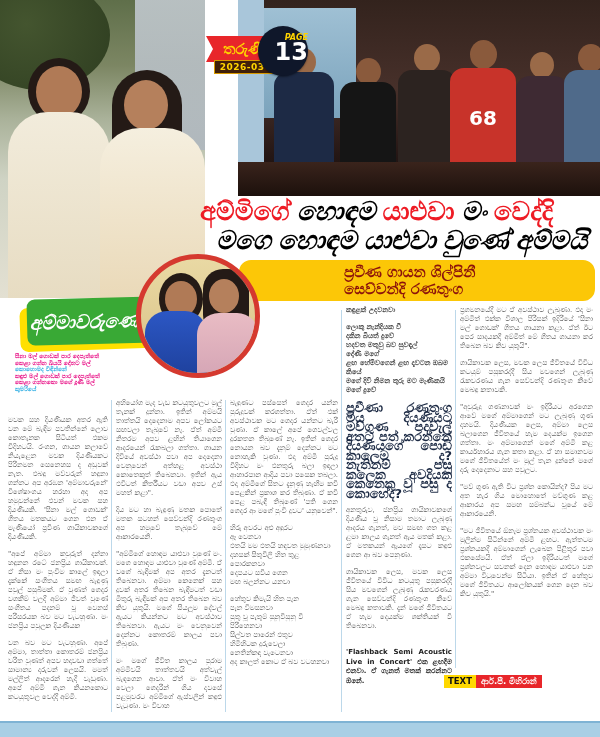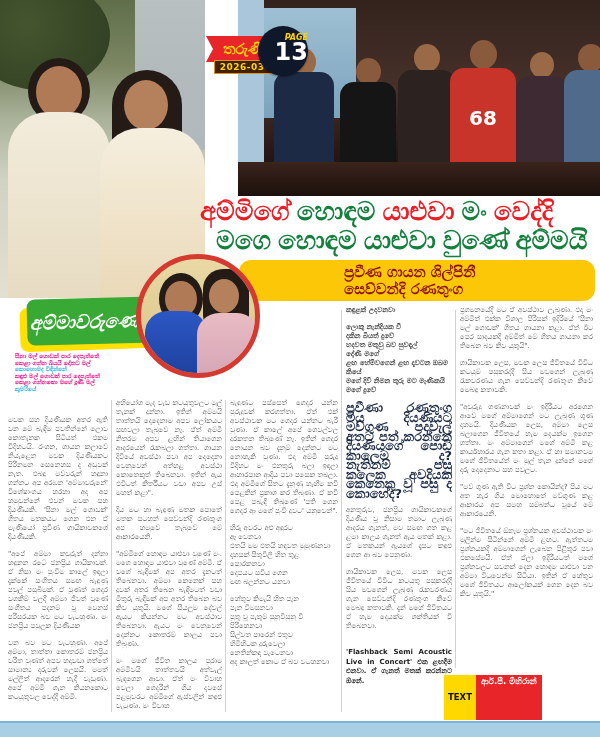--- a/index.html
+++ b/index.html
@@ -49,21 +49,21 @@
   .date-box { left:214px; top:60px; width:74px; height:14px; background:#40200a; border:1px solid #d89a00;
     display:flex; align-items:center; justify-content:center;
     color:#ffd400; font-size:9px; font-weight:bold; letter-spacing:.5px; }
 
   
   .headline { left:200px; top:197px; width:400px; line-height:29px; font-weight:bold;
     font-size:26px; letter-spacing:0; }
   .headline .ln { display:block; white-space:nowrap; }
   .headline .ln2 { padding-left:16px; }
   .hw { margin-right:7px; }
-  .hw.red { color:#ee1c25; } .hw.blue { color:#15803d; }
+  .hw.red { color:#ee1c25; } .hw.blue { color:#000000;font-style:italic; }
 
   
   .subhead { left:237px; top:258px; width:360px; height:45px; background:#fcc707;
     border:2px solid #fff; border-radius:14px; padding:4px 0 0 105px;
     color:#8c130c; font-weight:bold; font-size:15px; line-height:17px; }
 
   
   .label-shadow { left:20px; top:306px; width:132px; height:44px; background:#ffe000; border-radius:8px;
     transform:rotate(-2deg); }
   .label-box { left:27px; top:298px; width:134px; height:46px; background:#39a935; border-radius:8px;
@@ -105,21 +105,21 @@
   .rule { position:absolute; width:1px; background:#bcd8ea; }
   .rule-1 { left:111px; top:400px; height:312px; }
   .rule-2 { left:225px; top:400px; height:312px; }
   .rule-3 { left:341px; top:310px; height:402px; }
   .rule-4 { left:455px; top:310px; height:358px; }
 
   .flashback { left:346px; top:648px; width:106px; font-size:7px; line-height:9.5px;
     font-weight:bold; color:#222; text-align:justify; }
 
   .byline { left:444px; top:675px; display:flex; font-size:8.5px; font-weight:bold; line-height:13px; }
-  .byline .tag { background:#ffd800; color:#111; padding:16px 4px; }
+  .byline .tag { background:#ffd800; color:#111; padding:0 4px; }
   .byline .author { background:#e8262a; color:#fff; padding:0 5px; }
 
   .footer-bar { left:0; top:721px; width:600px; height:16px; background:#a9cfe5;
     border-top:2px solid #7fb3d4; }
 </style>
 </head>
 <body>
 
 <div class="abs left-photo">
   <div class="lp-tree"></div>

